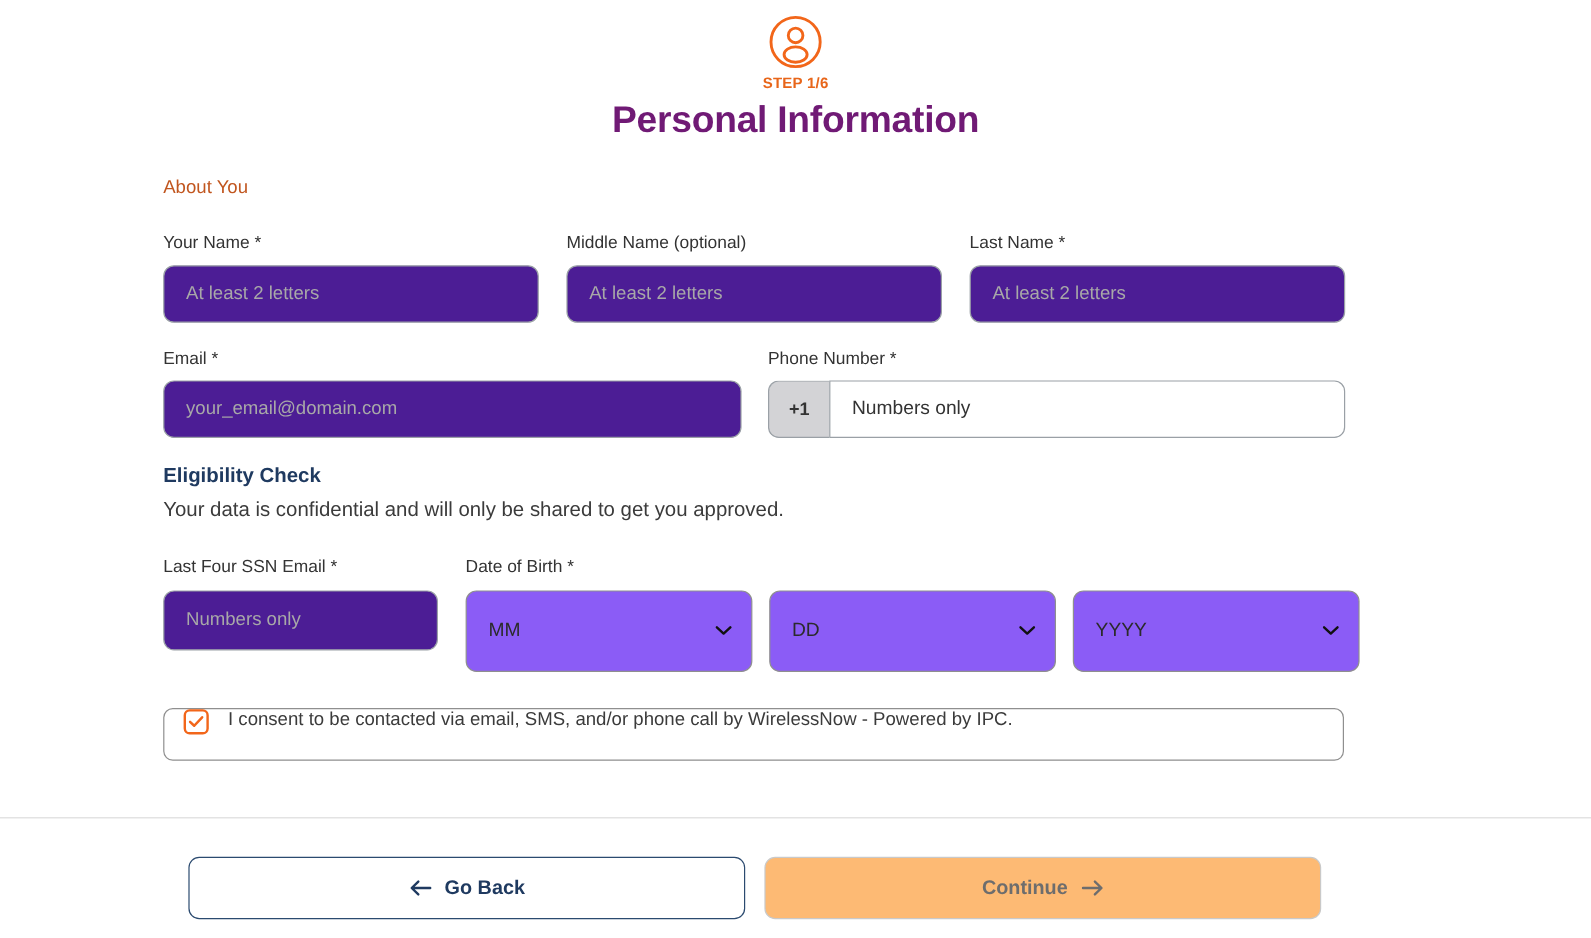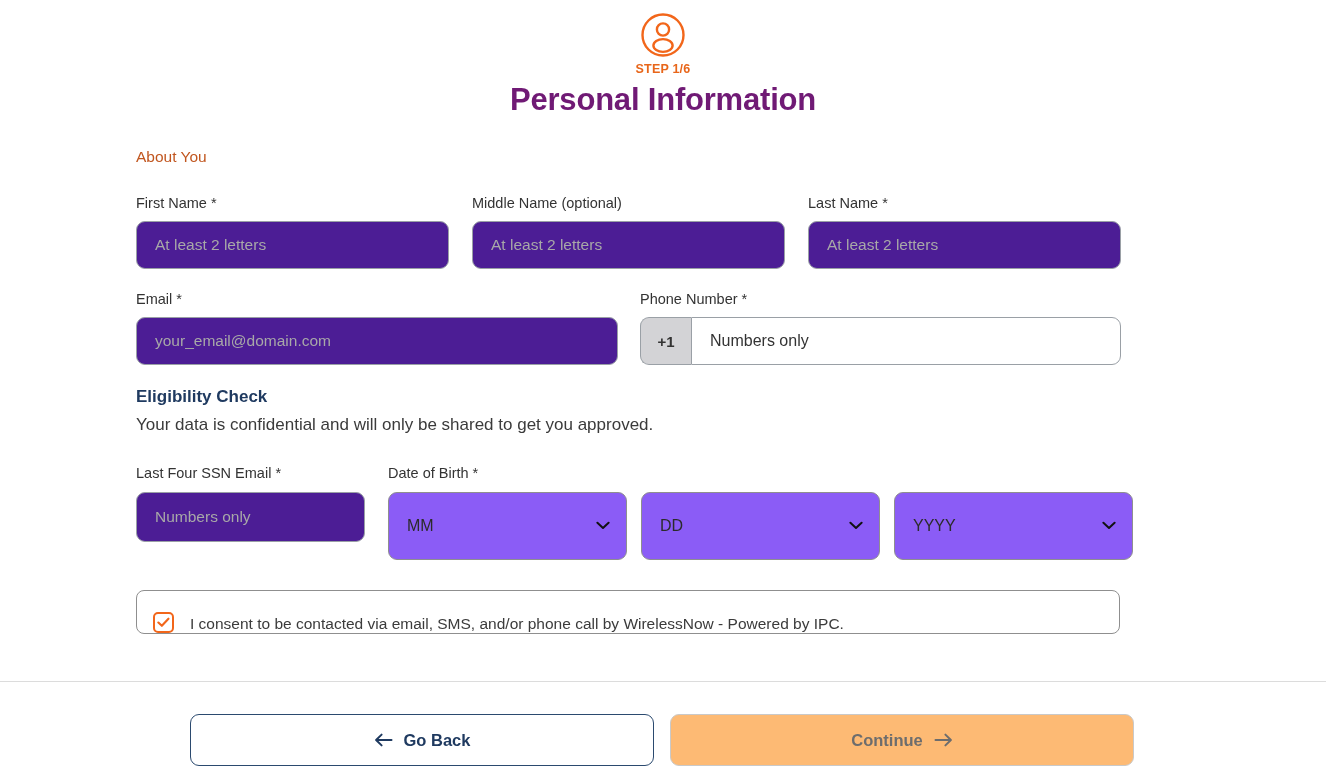--- a/index.html
+++ b/index.html
@@ -135,21 +135,21 @@
   .chev { width: 14px; height: 9px; flex: none; }
 
   
   .consent-box {
     margin-top: 30px;
     width: 984px;
     height: 44px;
     border: 1px solid #8f8f8f;
     border-radius: 8px;
     display: flex;
-    align-items: flex-end;
+    align-items: flex-start;
     padding: 0 16px;
   }
   .checkbox {
     width: 21px; height: 21px; flex: none;
     border: 2px solid #f2661a;
     border-radius: 5px;
     background: #fff;
     display: flex; align-items: center; justify-content: center;
     margin-right: 16px;
   }
@@ -170,21 +170,20 @@
   }
   .btn {
     position: absolute;
     height: 52px;
     border-radius: 9px;
     display: flex;
     align-items: center;
     justify-content: center;
     font-size: 16.5px;
     font-weight: 700;
-    margin-left: 33px;
   }
   .btn-back {
     left: 157px;
     width: 464px;
     background: #ffffff;
     border: 1px solid #2b4a6f;
     color: #1f3a60;
   }
   .btn-continue {
     left: 637px;
@@ -211,21 +210,21 @@
     <div class="step-label">STEP 1/6</div>
     <h1 class="page-title">Personal Information</h1>
   </div>
 
   <div class="form-wrap">
 
     <div class="section-label-about">About You</div>
 
     <div class="row">
       <div class="col-first">
-        <div class="field-label">First Name *</div>
+        <div class="field-label">Your Name *</div>
         <div class="input-box">
           <span class="ph">At least 2 letters</span>
         </div>
       </div>
       <div class="col-middle">
         <div class="field-label">Middle Name (optional)</div>
         <div class="input-box">
           <span class="ph">At least 2 letters</span>
         </div>
       </div>

